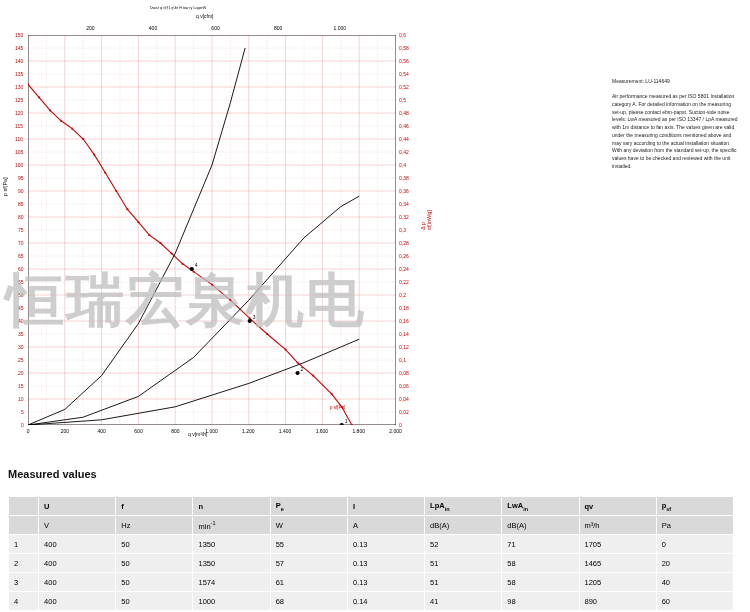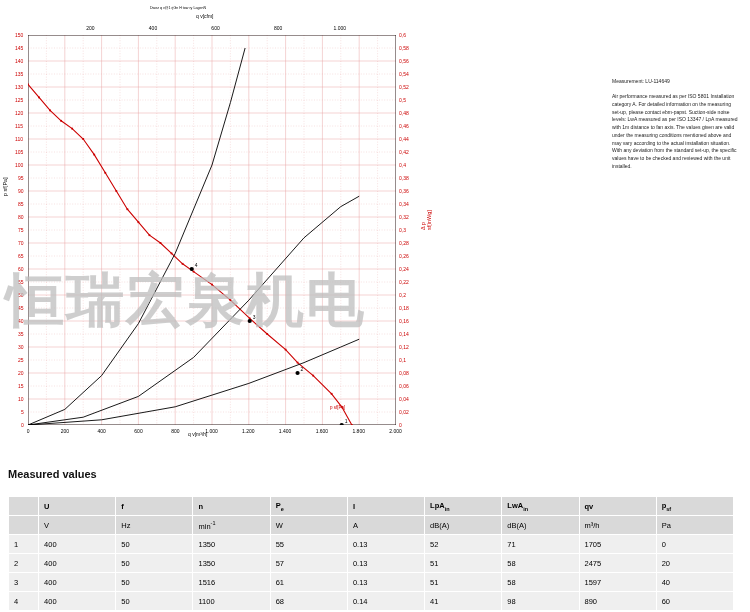--- a/index.html
+++ b/index.html
@@ -435,40 +435,40 @@
       </tr>
       <tr>
         <td>2</td>
         <td>400</td>
         <td>50</td>
         <td>1350</td>
         <td>57</td>
         <td>0.13</td>
         <td>51</td>
         <td>58</td>
-        <td>2475</td>
+        <td>1465</td>
         <td>20</td>
       </tr>
       <tr>
         <td>3</td>
         <td>400</td>
         <td>50</td>
-        <td>1516</td>
+        <td>1574</td>
         <td>61</td>
         <td>0.13</td>
         <td>51</td>
         <td>58</td>
-        <td>1597</td>
+        <td>1205</td>
         <td>40</td>
       </tr>
       <tr>
         <td>4</td>
         <td>400</td>
         <td>50</td>
-        <td>1100</td>
+        <td>1000</td>
         <td>68</td>
         <td>0.14</td>
         <td>41</td>
         <td>98</td>
         <td>890</td>
         <td>60</td>
       </tr>
     </tbody>
 </table>
 

